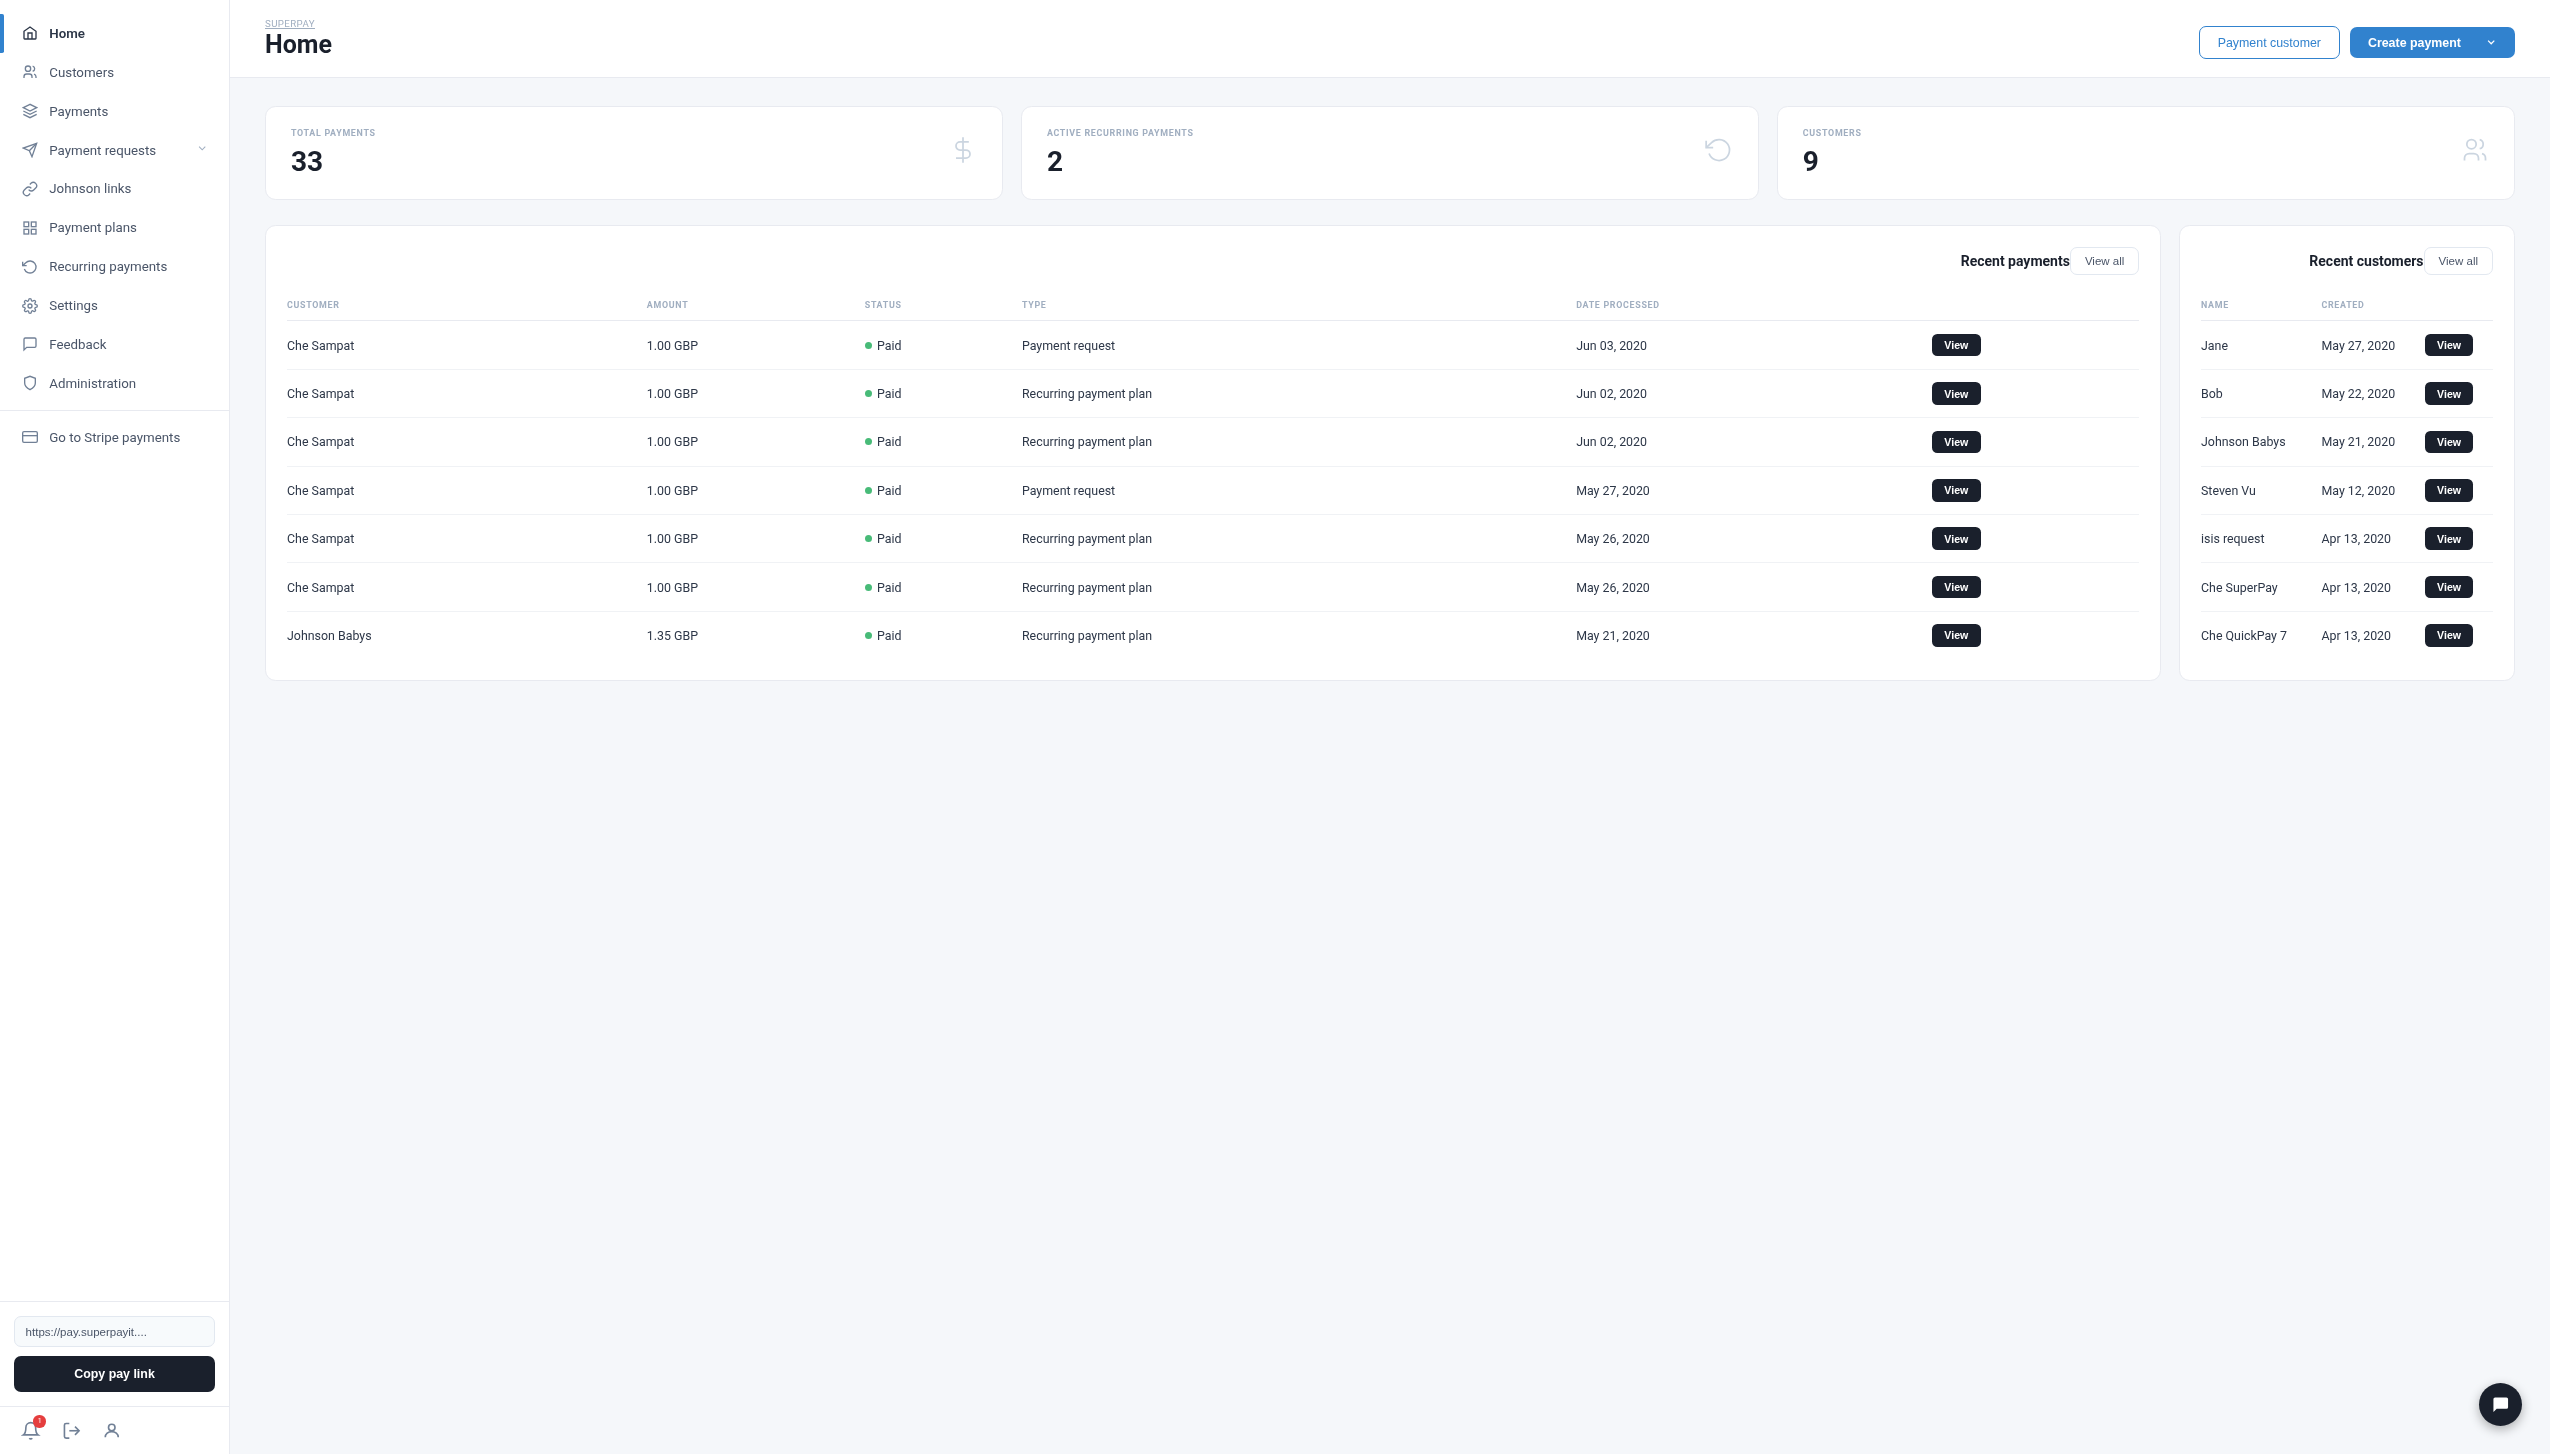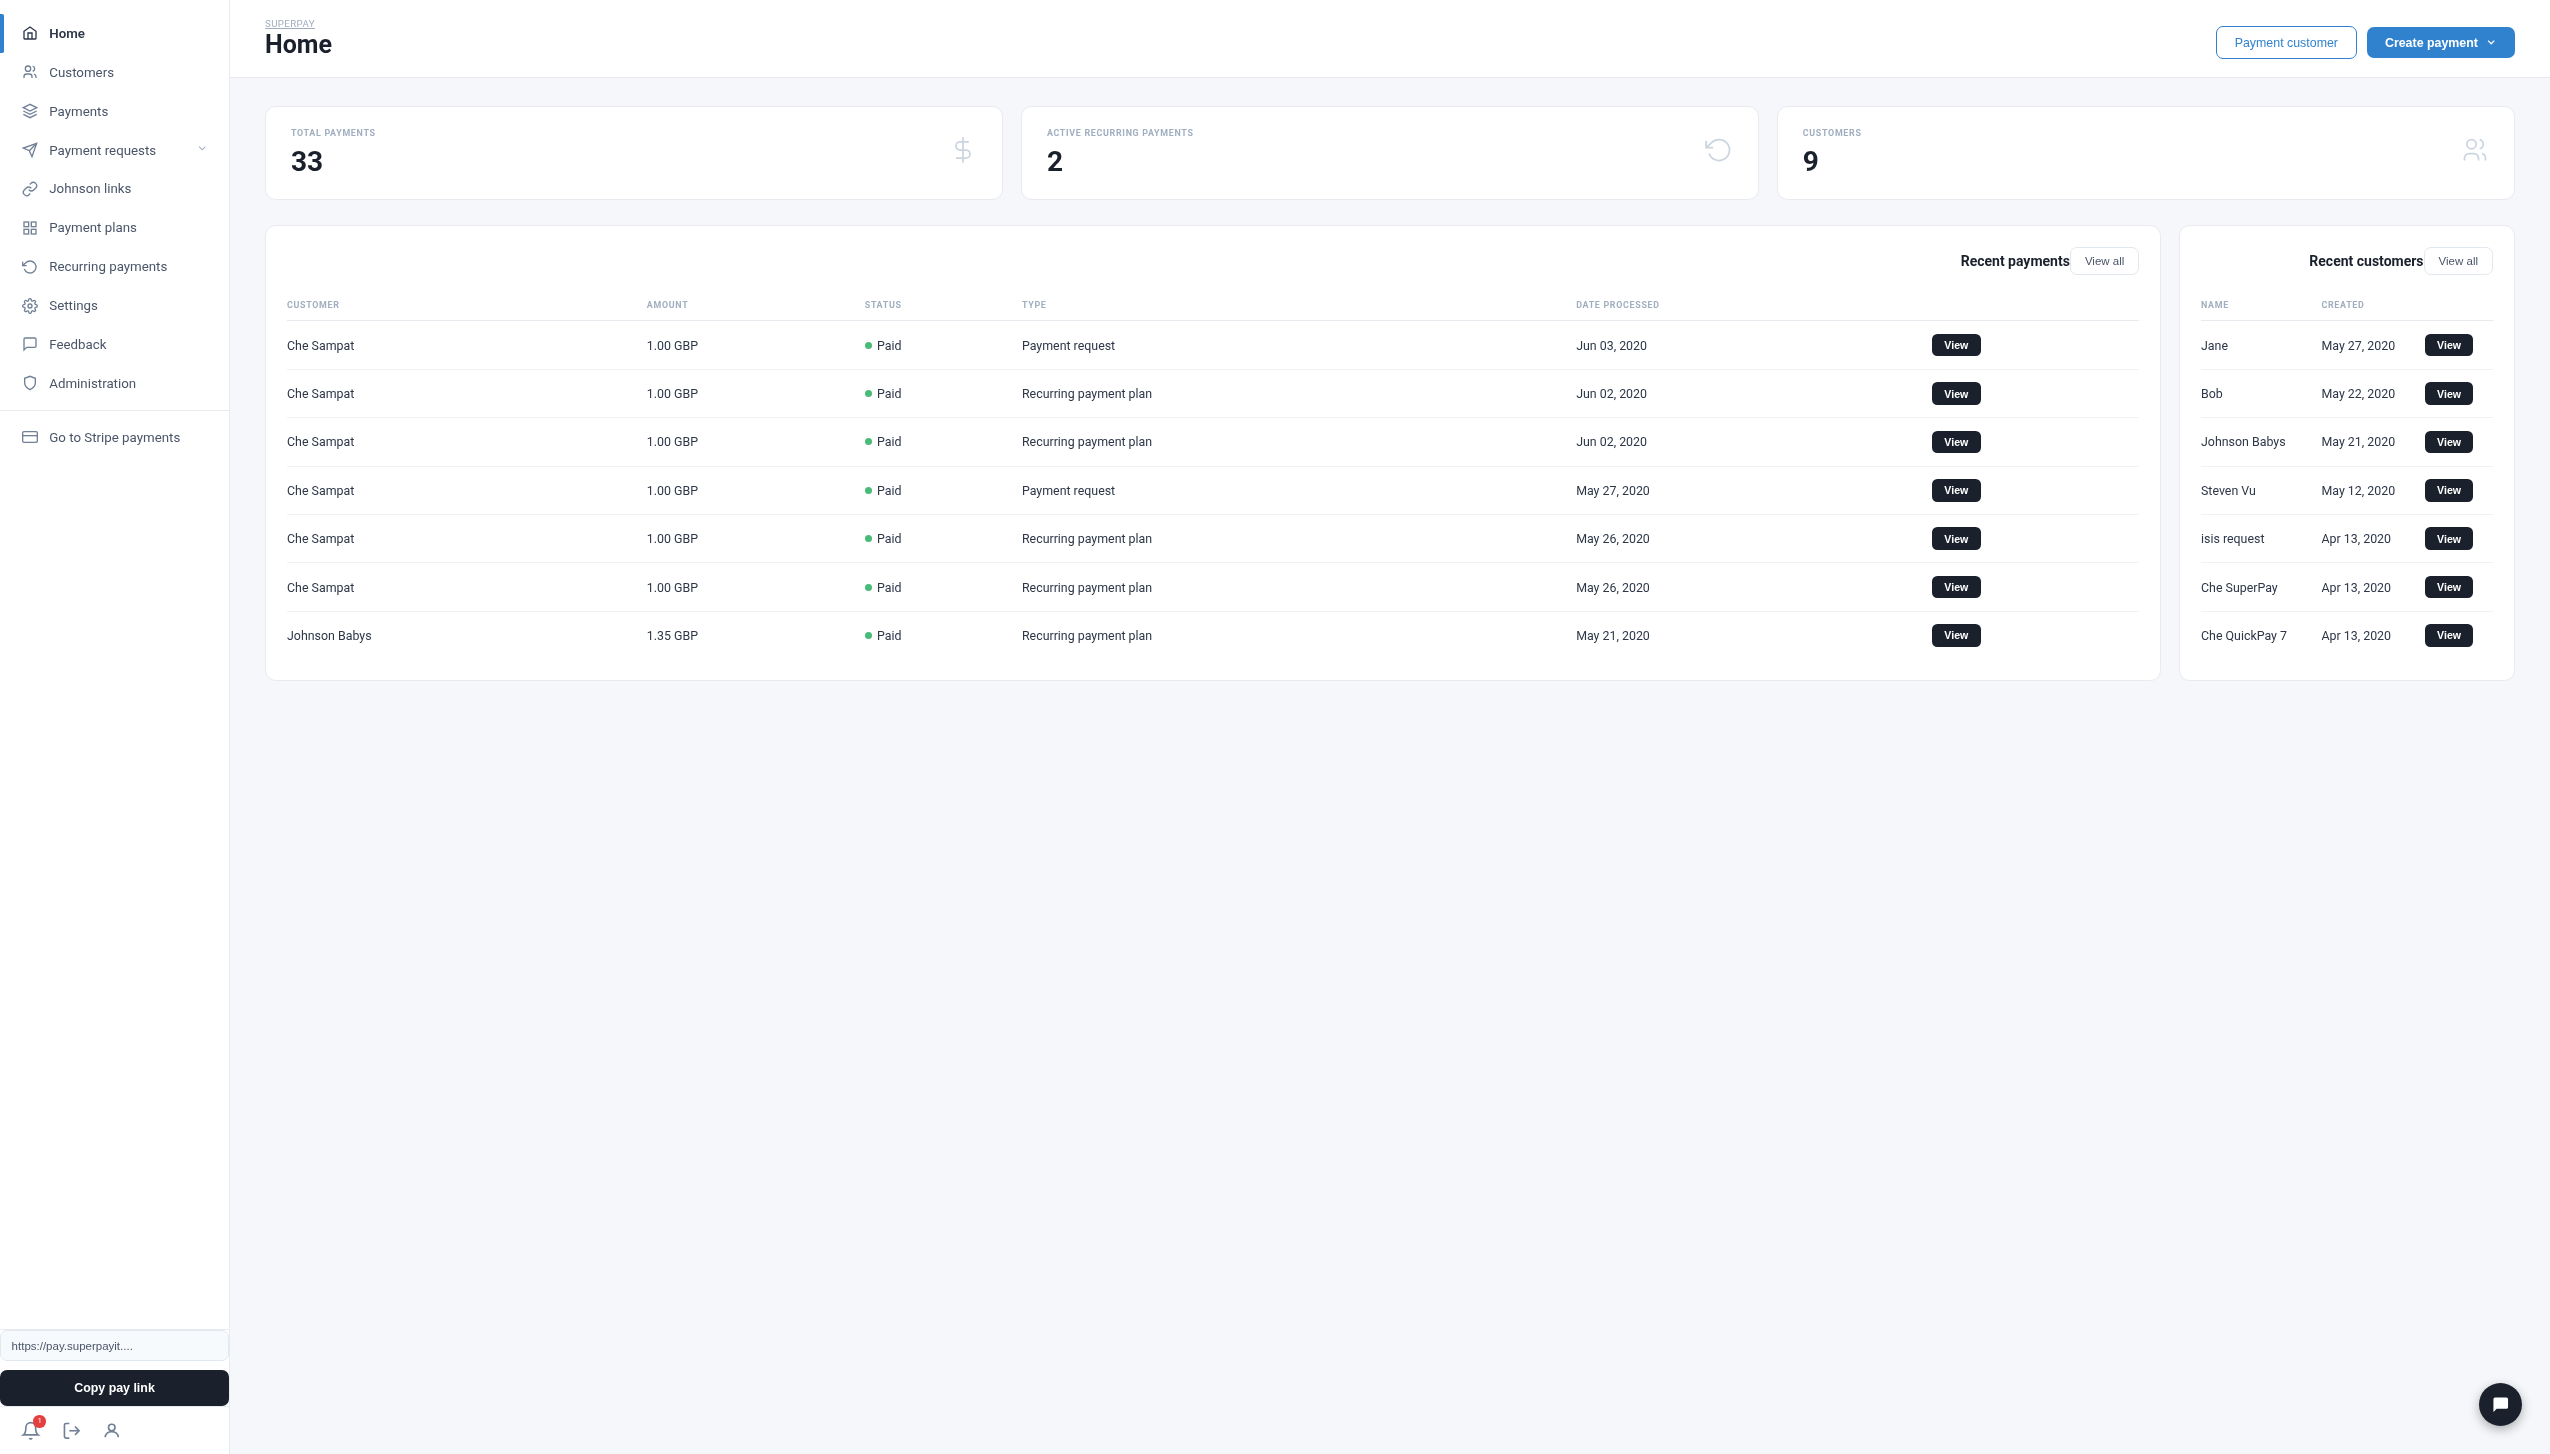--- a/index.html
+++ b/index.html
@@ -33,20 +33,21 @@
       transition: background 0.15s;
     }
     .sidebar-item.active { color: #2d3748; font-weight: 600; }
     .sidebar-item .icon { width: 17.7px; height: 17.7px; display: flex; align-items: center; justify-content: center; color: #718096; flex-shrink: 0; }
     .sidebar-item.active .icon { color: #2d3748; }
     .sidebar-item .label { flex: 1; }
     .sidebar-item .chevron { margin-left: auto; color: #a0aec0; }
     .sidebar-divider { height: 0.9px; background: #e8eaf0; margin: 7px 0; }
 
     .sidebar-bottom {
+      padding: 14px;
       border-top: 0.9px solid #e8eaf0;
     }
     .pay-link-input {
       width: 100%;
       padding: 8.9px 10.6px;
       border: 0.9px solid #e2e8f0;
       border-radius: 7px;
       font-size: 11.5px;
       color: #4a5568;
       background: #f7fafc;
@@ -142,21 +143,21 @@
       padding: 8.9px 17.7px;
       background: #3182ce;
       color: #fff;
       border: none;
       border-radius: 7px;
       font-size: 12.4px;
       font-weight: 600;
       cursor: pointer;
       display: flex;
       align-items: center;
-      gap: 7px;
+      gap: 24px;
     }
 
     
     .content {
       flex: 1;
       overflow-y: auto;
       padding: 28px 35px;
     }
 
     

